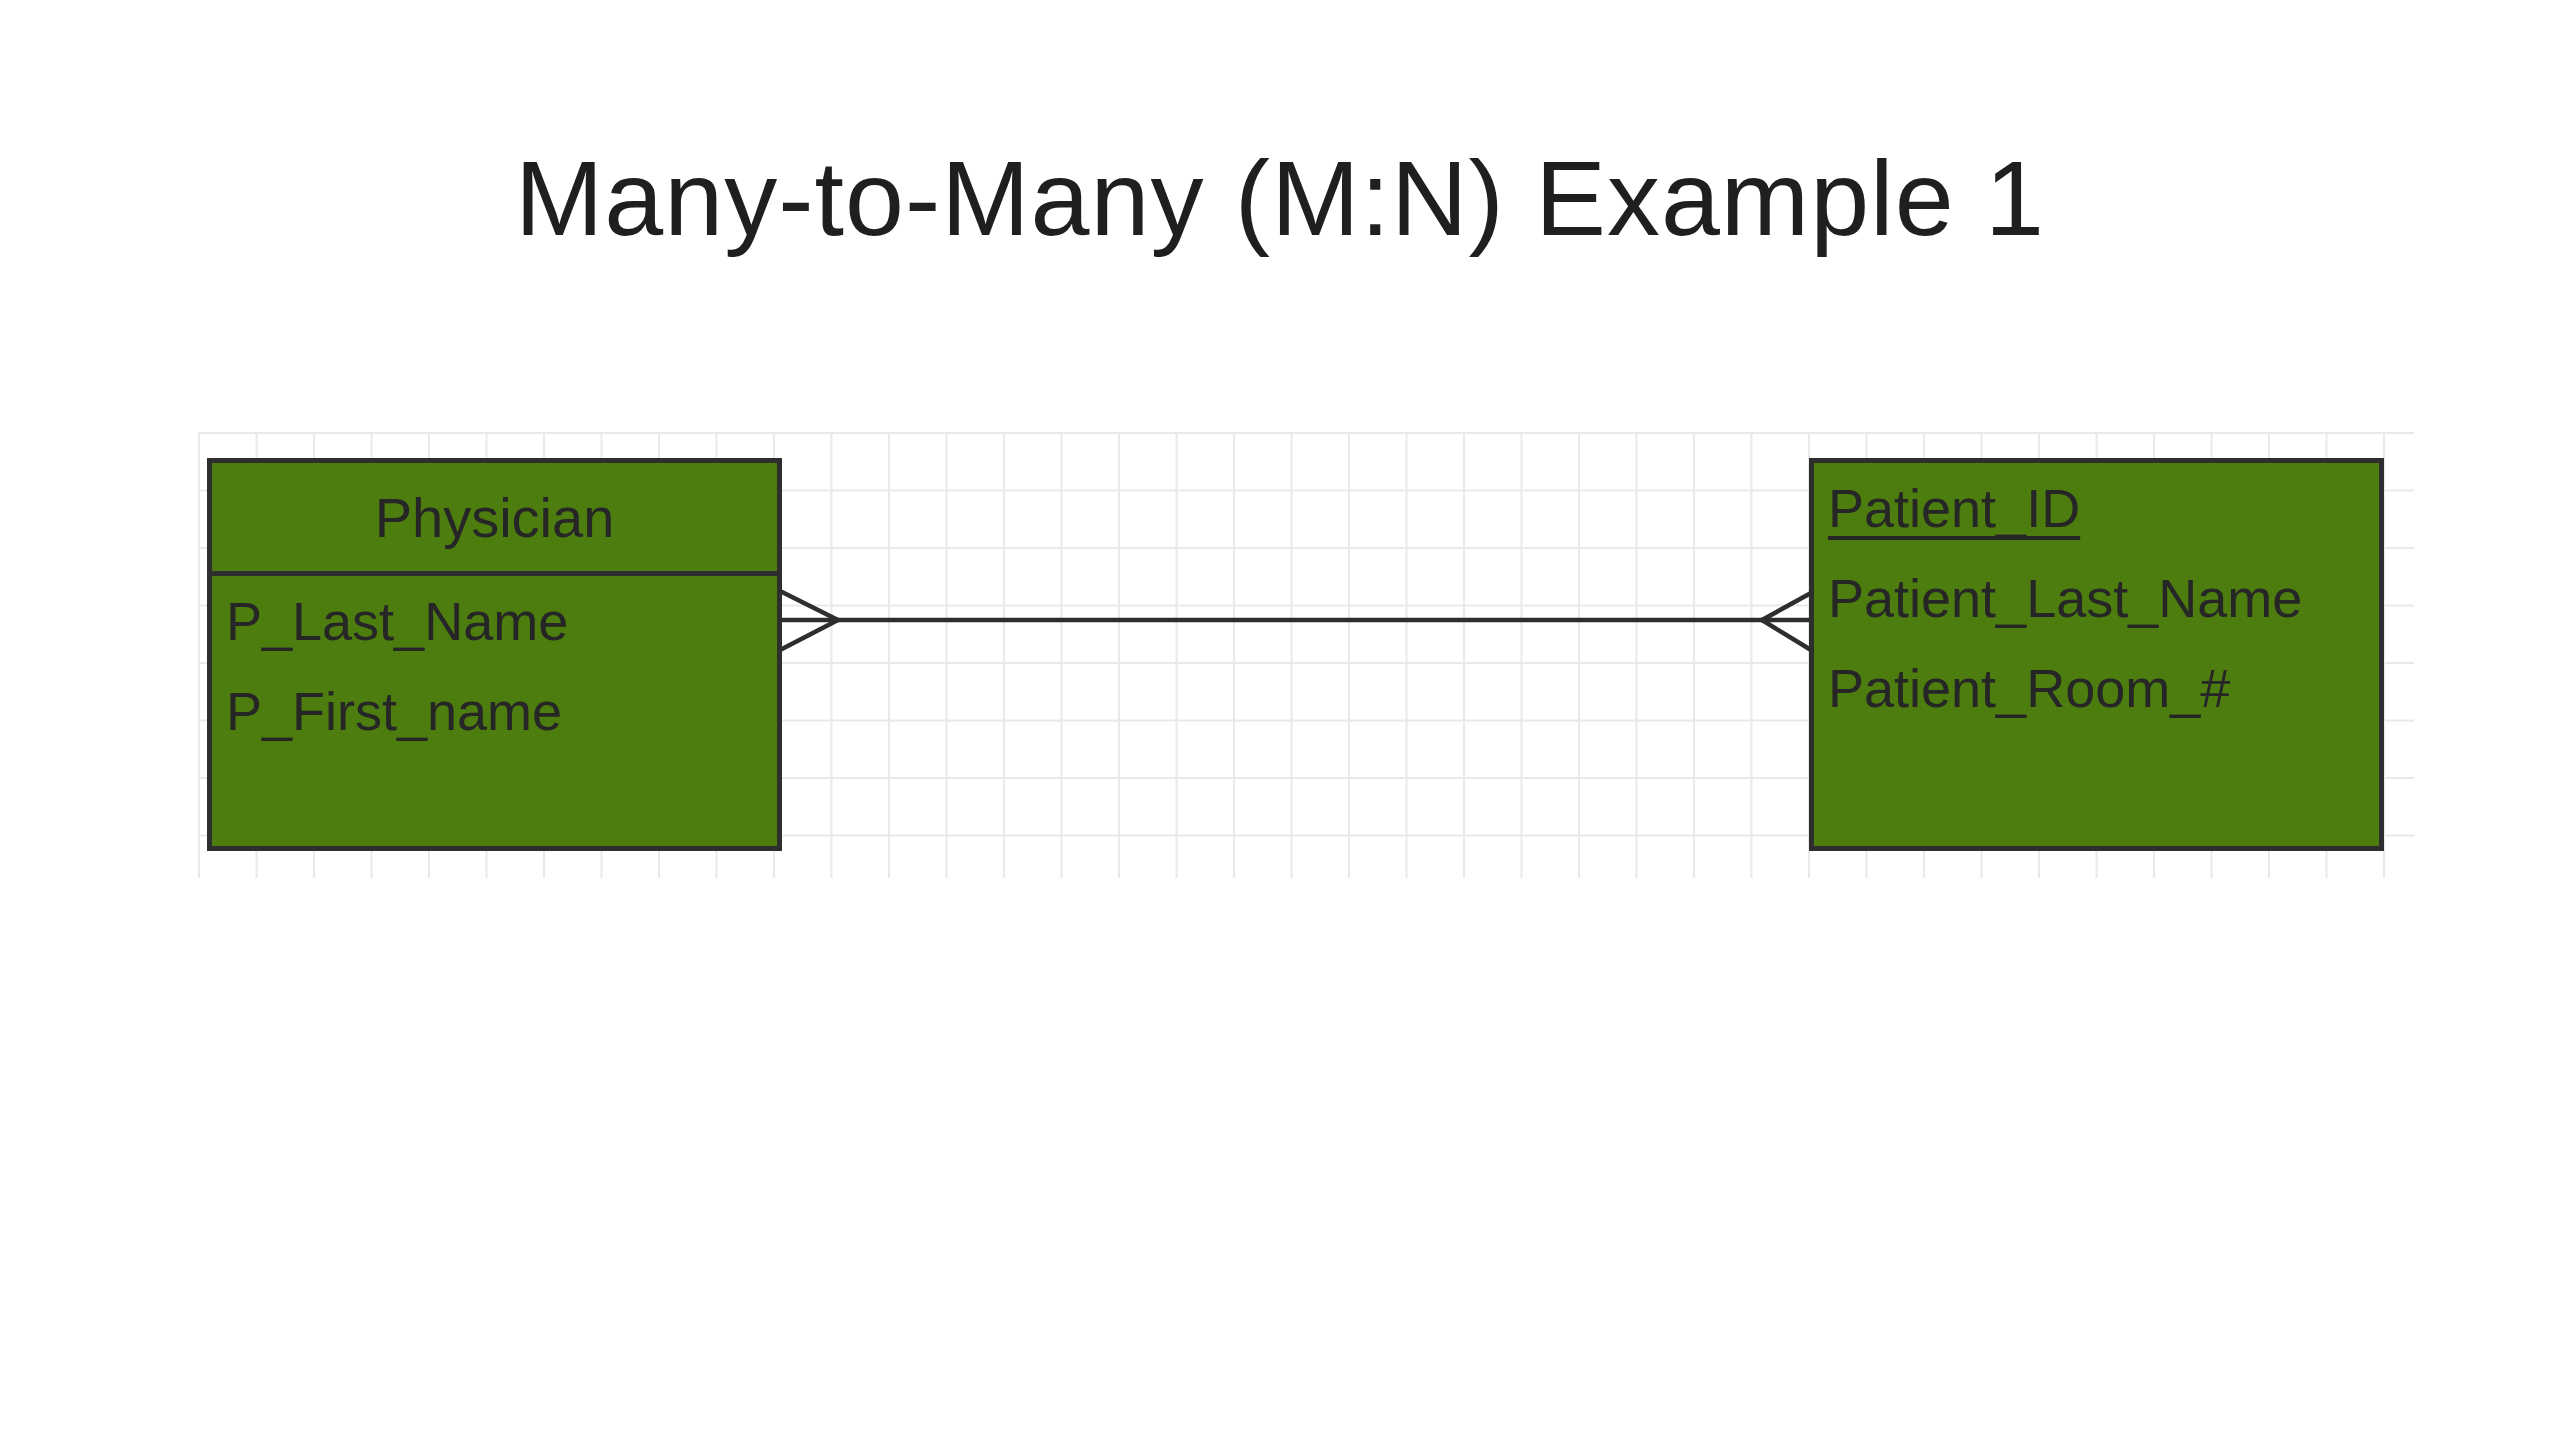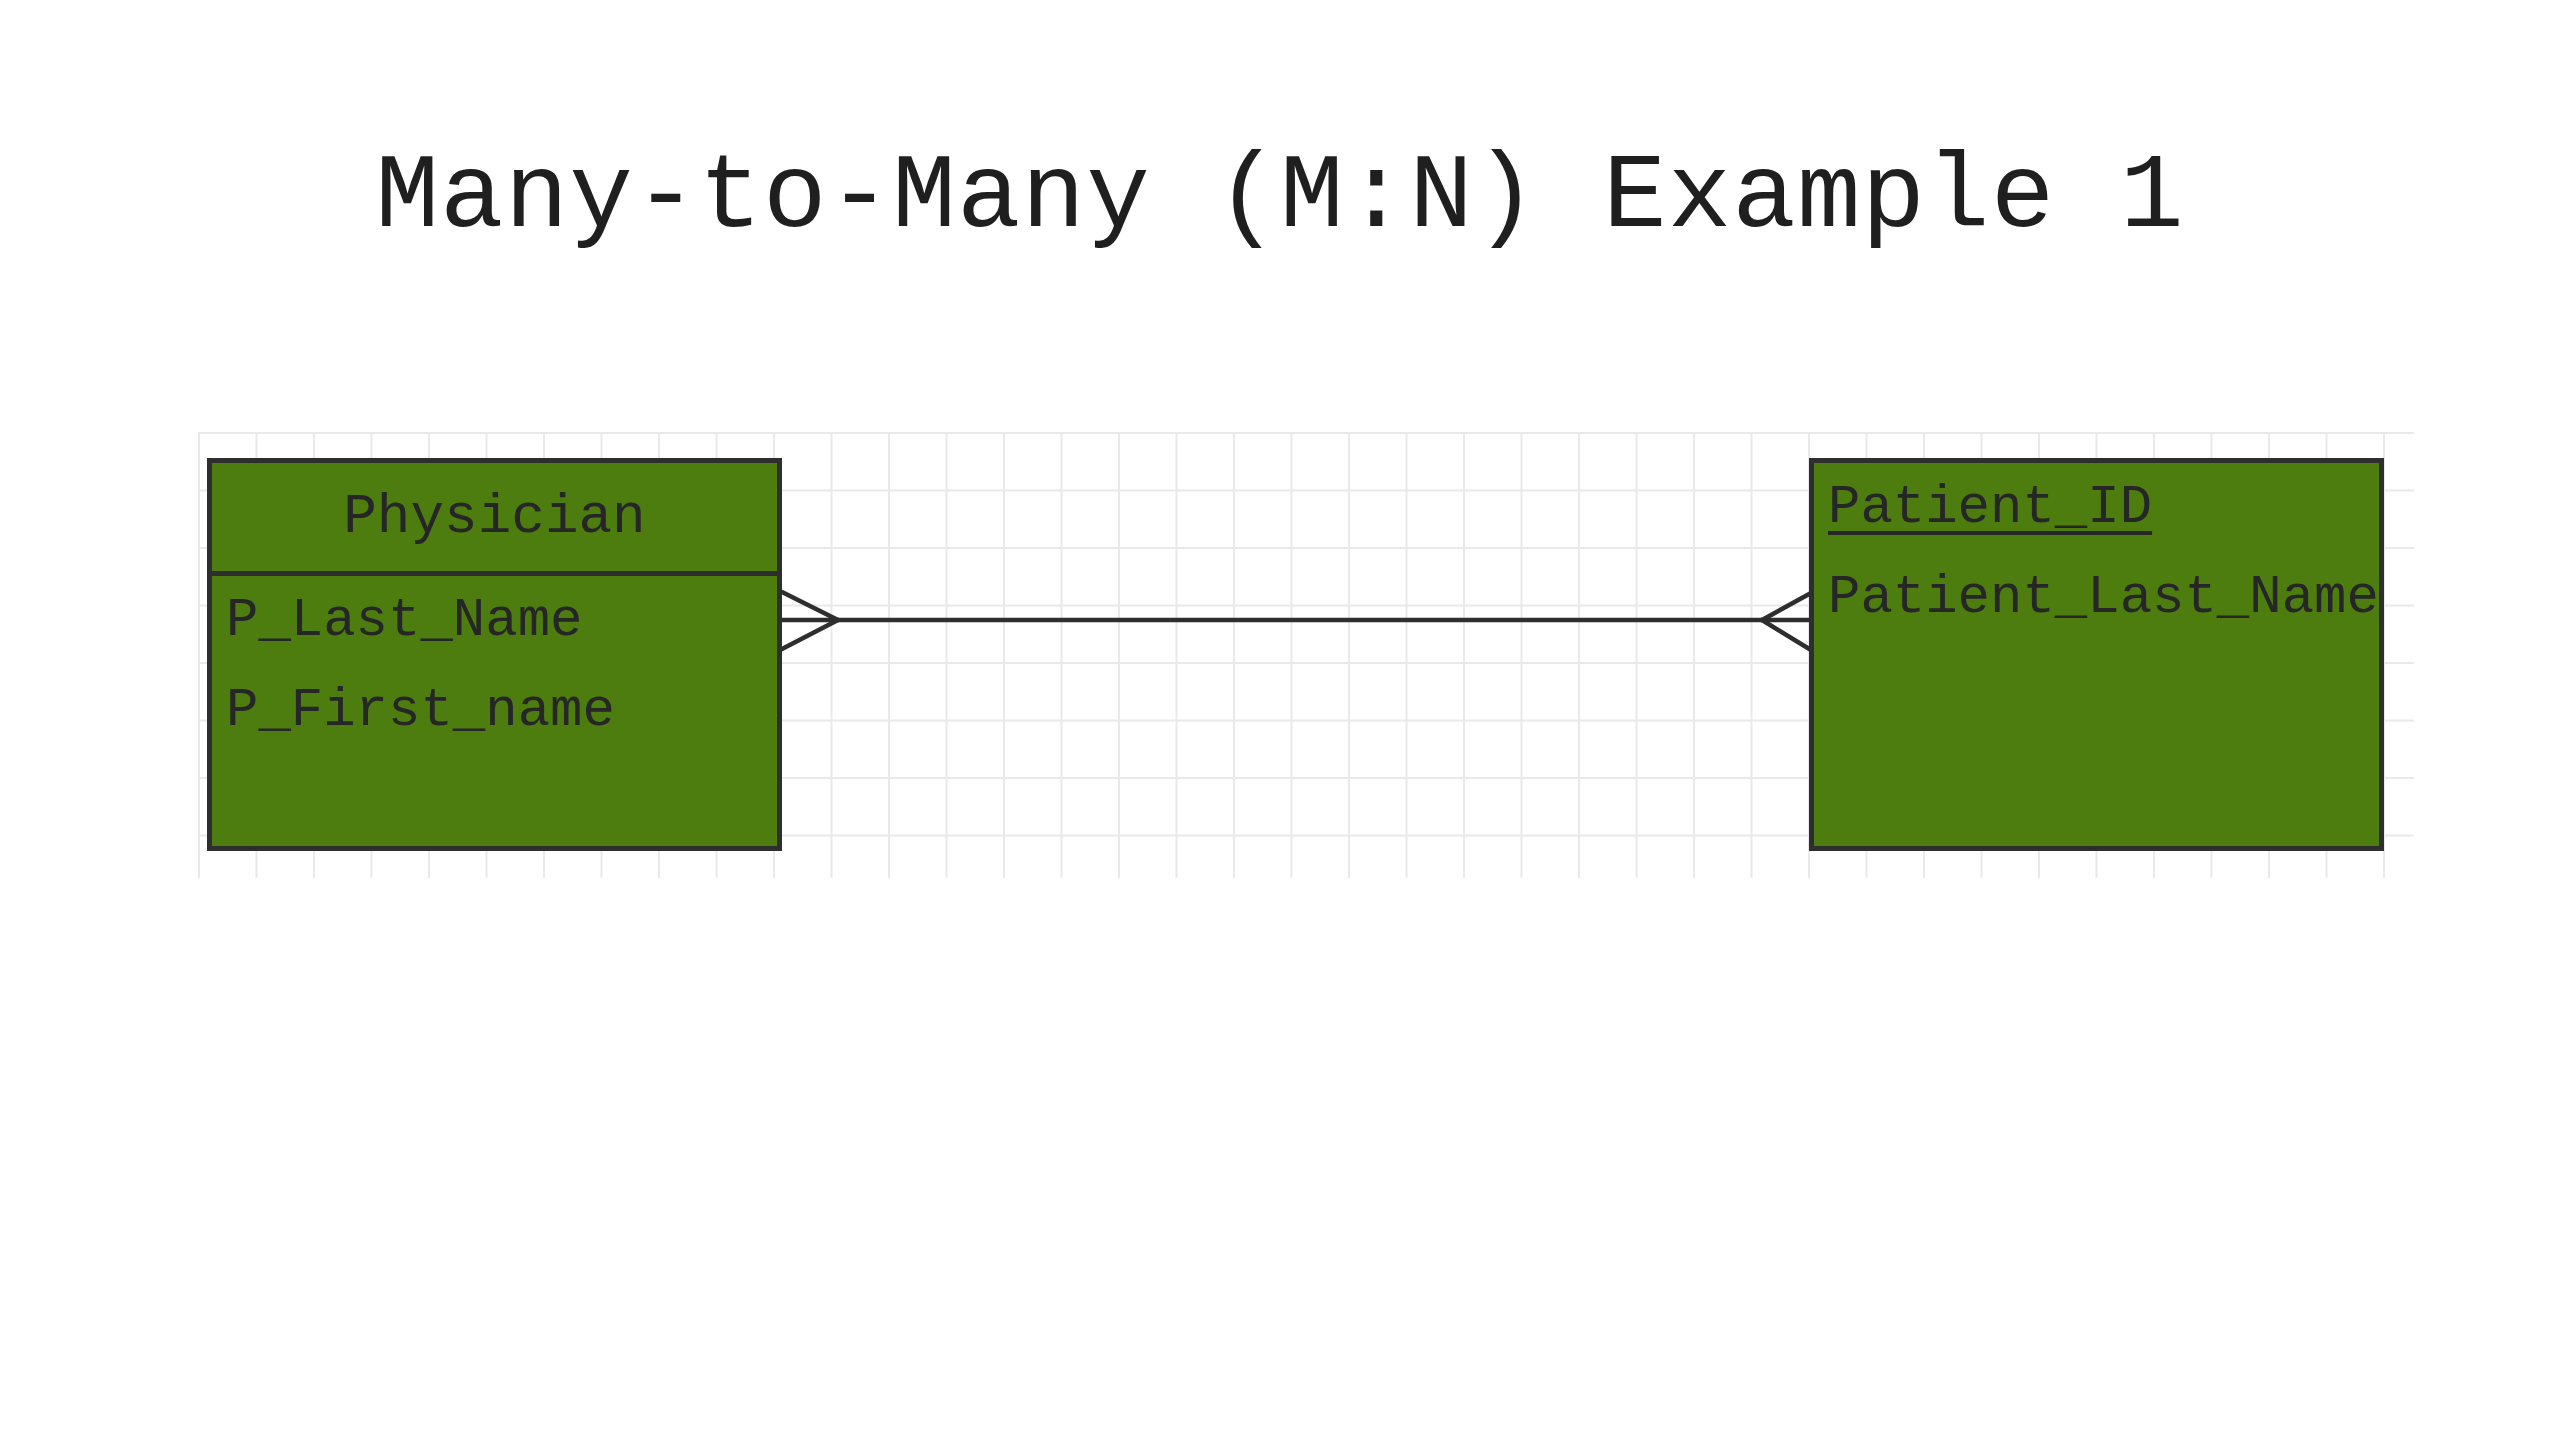--- a/index.html
+++ b/index.html
@@ -6,21 +6,21 @@
     margin: 0;
     padding: 0;
     background: #ffffff;
   }
   #page {
     position: relative;
     width: 2560px;
     height: 1440px;
     background: #ffffff;
     overflow: hidden;
-    font-family: Liberation Mono, monospace;
+    font-family: Liberation Sans, sans-serif;
     color: #2a2a2a;
   }
 
   
   .slide-title {
     position: absolute;
     left: 0;
     top: 128px;
     width: 2560px;
     text-align: center;
@@ -109,20 +109,21 @@
     <div class="entity-attrs">
       <div class="attr">P_Last_Name</div>
       <div class="attr">P_First_name</div>
     </div>
   </div>
 
   <div class="entity patient">
     <div class="entity-attrs">
       <div class="attr pk">Patient_ID</div>
       <div class="attr">Patient_Last_Name</div>
+      <div class="attr">Patient_Room_#</div>
     </div>
   </div>
 
   <svg class="connector-svg" viewBox="0 0 2560 1440" xmlns="http://www.w3.org/2000/svg">
     <g stroke="#2e2e2e" stroke-width="4.5" stroke-linecap="round" fill="none">
 
       <line x1="782" y1="620" x2="1811" y2="620"></line>
 
       <g>
         <line x1="838" y1="620" x2="782" y2="592"></line>

